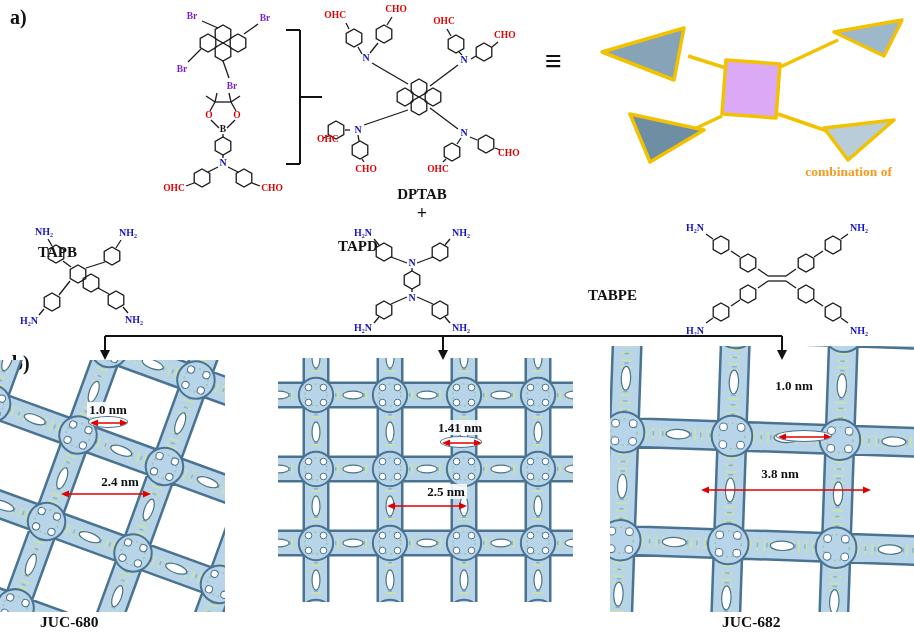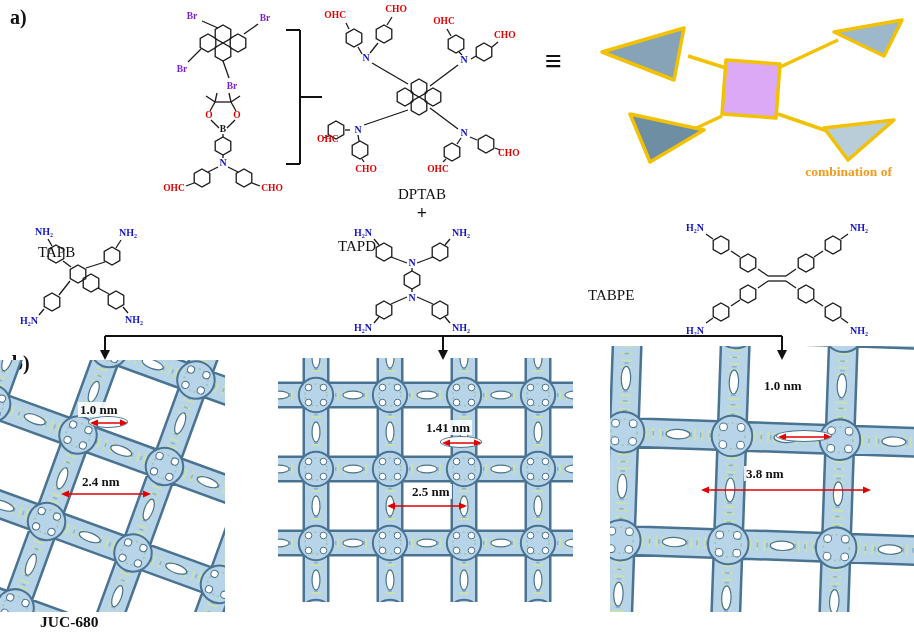--- a/index.html
+++ b/index.html
@@ -1,34 +1,34 @@
 <!DOCTYPE html>
 <html style="--br: #7a1fd0; --cho: #e10000; --amine: #1414c8; --gold: #f2c200; --orange: #f59a1e; --red: #e00000; --fwfill: #b7d4e8; --fwedge: #4a7391;"><head>
 <meta charset="utf-8">
 <style>
 *{box-sizing:border-box}
 body{margin:0;background:#fff}
 .stage{position:relative;width:914px;height:633px;background:#fff;font-family:"Liberation Serif",serif;overflow:hidden;color:#111}
 .abs{position:absolute}
 .panel-label{position:absolute;font-weight:bold;font-size:20px}
-.struct-name{position:absolute;font-weight:normal;font-size:15px}
+.struct-name{position:absolute;font-weight:bold;font-size:15px}
 svg text{font-family:"Liberation Serif",serif;font-weight:bold;font-size:9.5px;fill:#111}
 text.t-br{fill:var(--br)}
 text.t-cho{fill:var(--cho)}
 text.t-n{fill:var(--amine);font-size:10px}
 .bonds path{stroke:#1a1a1a;stroke-width:1.3;fill:none}
 .blk line{stroke:#111;stroke-width:2}
 .blk polygon{fill:#111}
 .caption-orange{position:absolute;color:var(--orange);font-weight:bold;font-size:13.5px;text-align:right;line-height:1.3}
 .gold-shape{stroke:var(--gold);stroke-width:3.5;stroke-linejoin:round}
 .gold-line{stroke:var(--gold);stroke-width:3.5}
 .plus-sign{position:absolute;font-weight:bold;font-size:18px;text-align:center}
 .equiv{position:absolute;font-weight:bold;font-size:30px}
 .fw{position:absolute;z-index:1}
-.annot-box{position:absolute;z-index:3;text-align:left}
+.annot-box{position:absolute;z-index:3;text-align:center}
 .annot-label{font-weight:bold;font-size:13px;background:rgba(255,255,255,.88);padding:0 2px}
 .annot-arrow{position:absolute;z-index:3}
 .annot-arrow line{stroke:var(--red);stroke-width:1.6}
 .annot-arrow polygon{fill:var(--red)}
 .on-hole{background:#fff;border:1.5px solid var(--fwedge);border-radius:50%}
 .name-label{position:absolute;font-weight:bold;font-size:15.5px;text-align:left;z-index:3}
 </style>
 </head>
 <body>
 
@@ -1462,14 +1462,15 @@
       <polygon points="55,6 47,2.5 47,9.5"></polygon>
   </svg>
   <div class="annot-box" style="left:744px;top:464px;width:72px"><span class="annot-label">3.8 nm</span></div>
   <svg class="annot-arrow" style="left:700px;top:484px" width="172" height="12">
     <line x1="7" y1="6" x2="165" y2="6"></line>
       <polygon points="1,6 9,2.5 9,9.5"></polygon>
       <polygon points="171,6 163,2.5 163,9.5"></polygon>
   </svg>
 
   <div class="name-label" style="left:40px;top:613px;width:130px">JUC-680</div>
+  <div class="name-label" style="left:722px;top:613px;width:130px">JUC-682</div>
 
 </div>
 
 </body></html>

